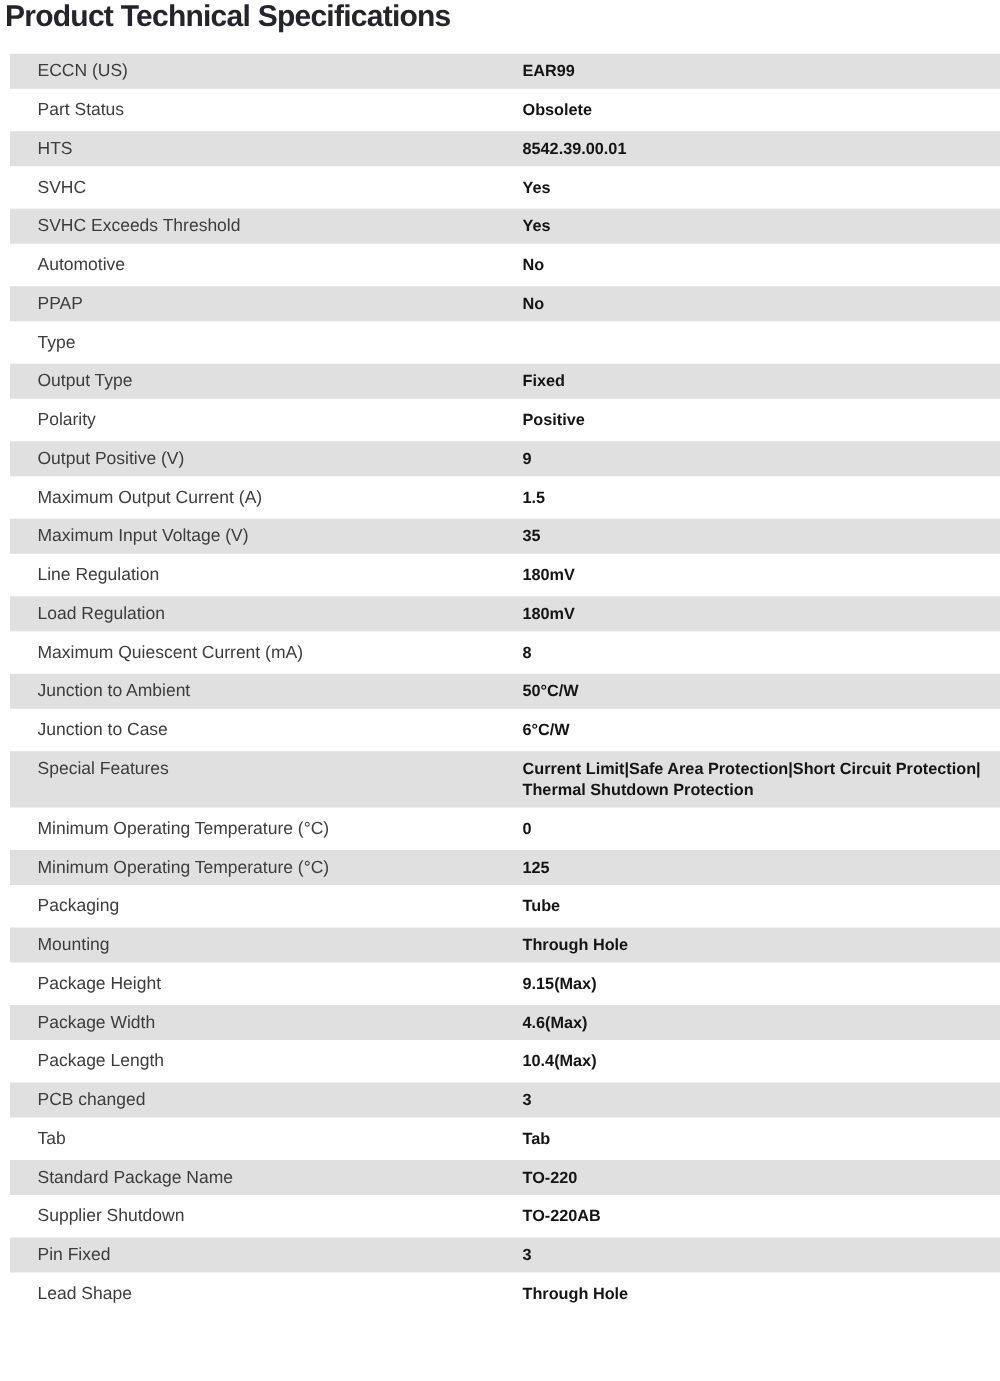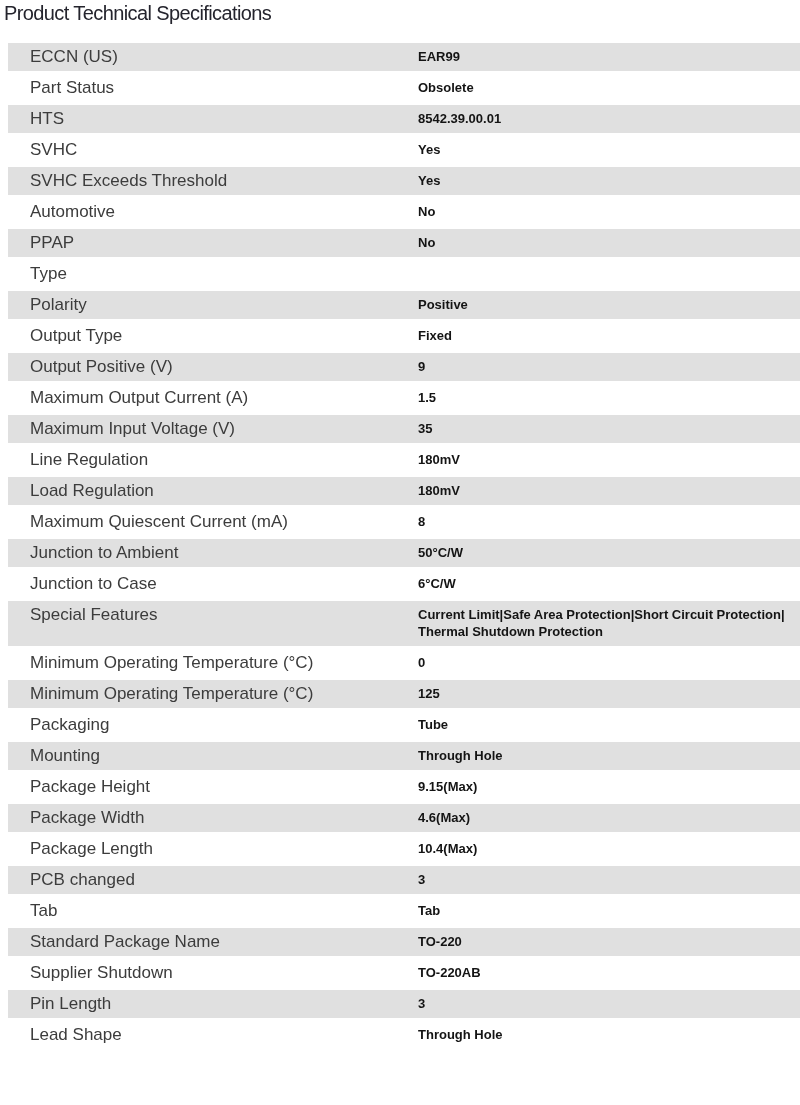--- a/index.html
+++ b/index.html
@@ -13,43 +13,43 @@
   html,body{margin:0;padding:0;}
   body{
     width:800px;
     height:1105px;
     background:#ffffff;
     font-family:"Liberation Sans", sans-serif;
     overflow:hidden;
   }
   .title{
     margin:2px 0 0 4px;
-    font-size:20px;
+    font-size:24px;
     line-height:23px;
-    font-weight:normal;
+    font-weight:bold;
     letter-spacing:-0.6px;
     color:var(--title-color);
   }
   .spec-table{
     margin-top:18px;
   }
   .row{
     display:flex;
     align-items:flex-start;
     margin:0 0 3px 8px;
     padding:5px 0 6px 22px;
     min-height:28px;
     background:var(--row-bg);
   }
   .row:nth-child(odd){
     background:var(--row-alt-bg);
   }
   .label{
     flex:0 0 388px;
-    font-size:17px;
+    font-size:14px;
     line-height:17px;
     color:var(--label-color);
   }
   .value{
     flex:1 1 auto;
     max-width:382px;
     padding-right:10px;
     font-size:13px;
     line-height:17px;
     font-weight:bold;
@@ -97,30 +97,30 @@
     <div class="label">PPAP</div>
     <div class="value">No</div>
   </div>
 
   <div class="row">
     <div class="label">Type</div>
   </div>
 
 
   <div class="row">
+    <div class="label">Output Type</div>
+    <div class="value">Fixed</div>
+  </div>
+
+  <div class="row">
     <div class="label">Polarity</div>
     <div class="value">Positive</div>
   </div>
 
   <div class="row">
-    <div class="label">Output Type</div>
-    <div class="value">Fixed</div>
-  </div>
-
-  <div class="row">
     <div class="label">Output Positive (V)</div>
     <div class="value">9</div>
   </div>
 
   <div class="row">
     <div class="label">Maximum Output Current (A)</div>
     <div class="value">1.5</div>
   </div>
 
   <div class="row">
@@ -207,21 +207,21 @@
     <div class="label">Standard Package Name</div>
     <div class="value">TO-220</div>
   </div>
 
   <div class="row">
     <div class="label">Supplier Shutdown</div>
     <div class="value">TO-220AB</div>
   </div>
 
   <div class="row">
-    <div class="label">Pin Length</div>
+    <div class="label">Pin Fixed</div>
     <div class="value">3</div>
   </div>
 
   <div class="row">
     <div class="label">Lead Shape</div>
     <div class="value">Through Hole</div>
   </div>
 </div>
 
 </body></html>

